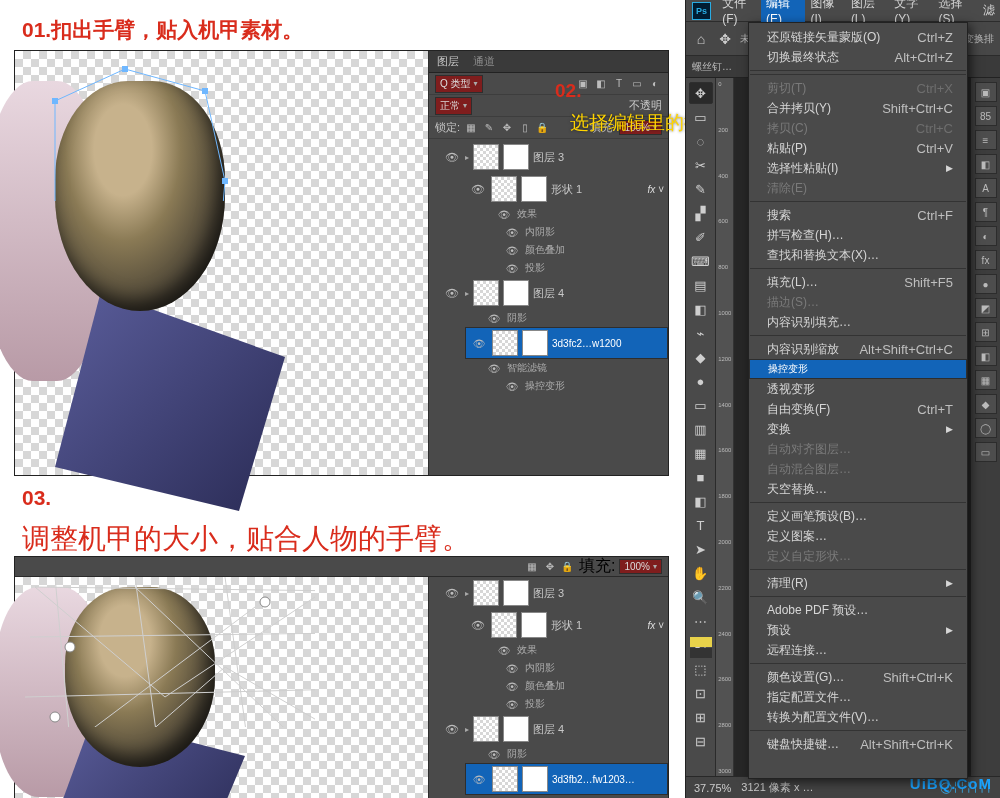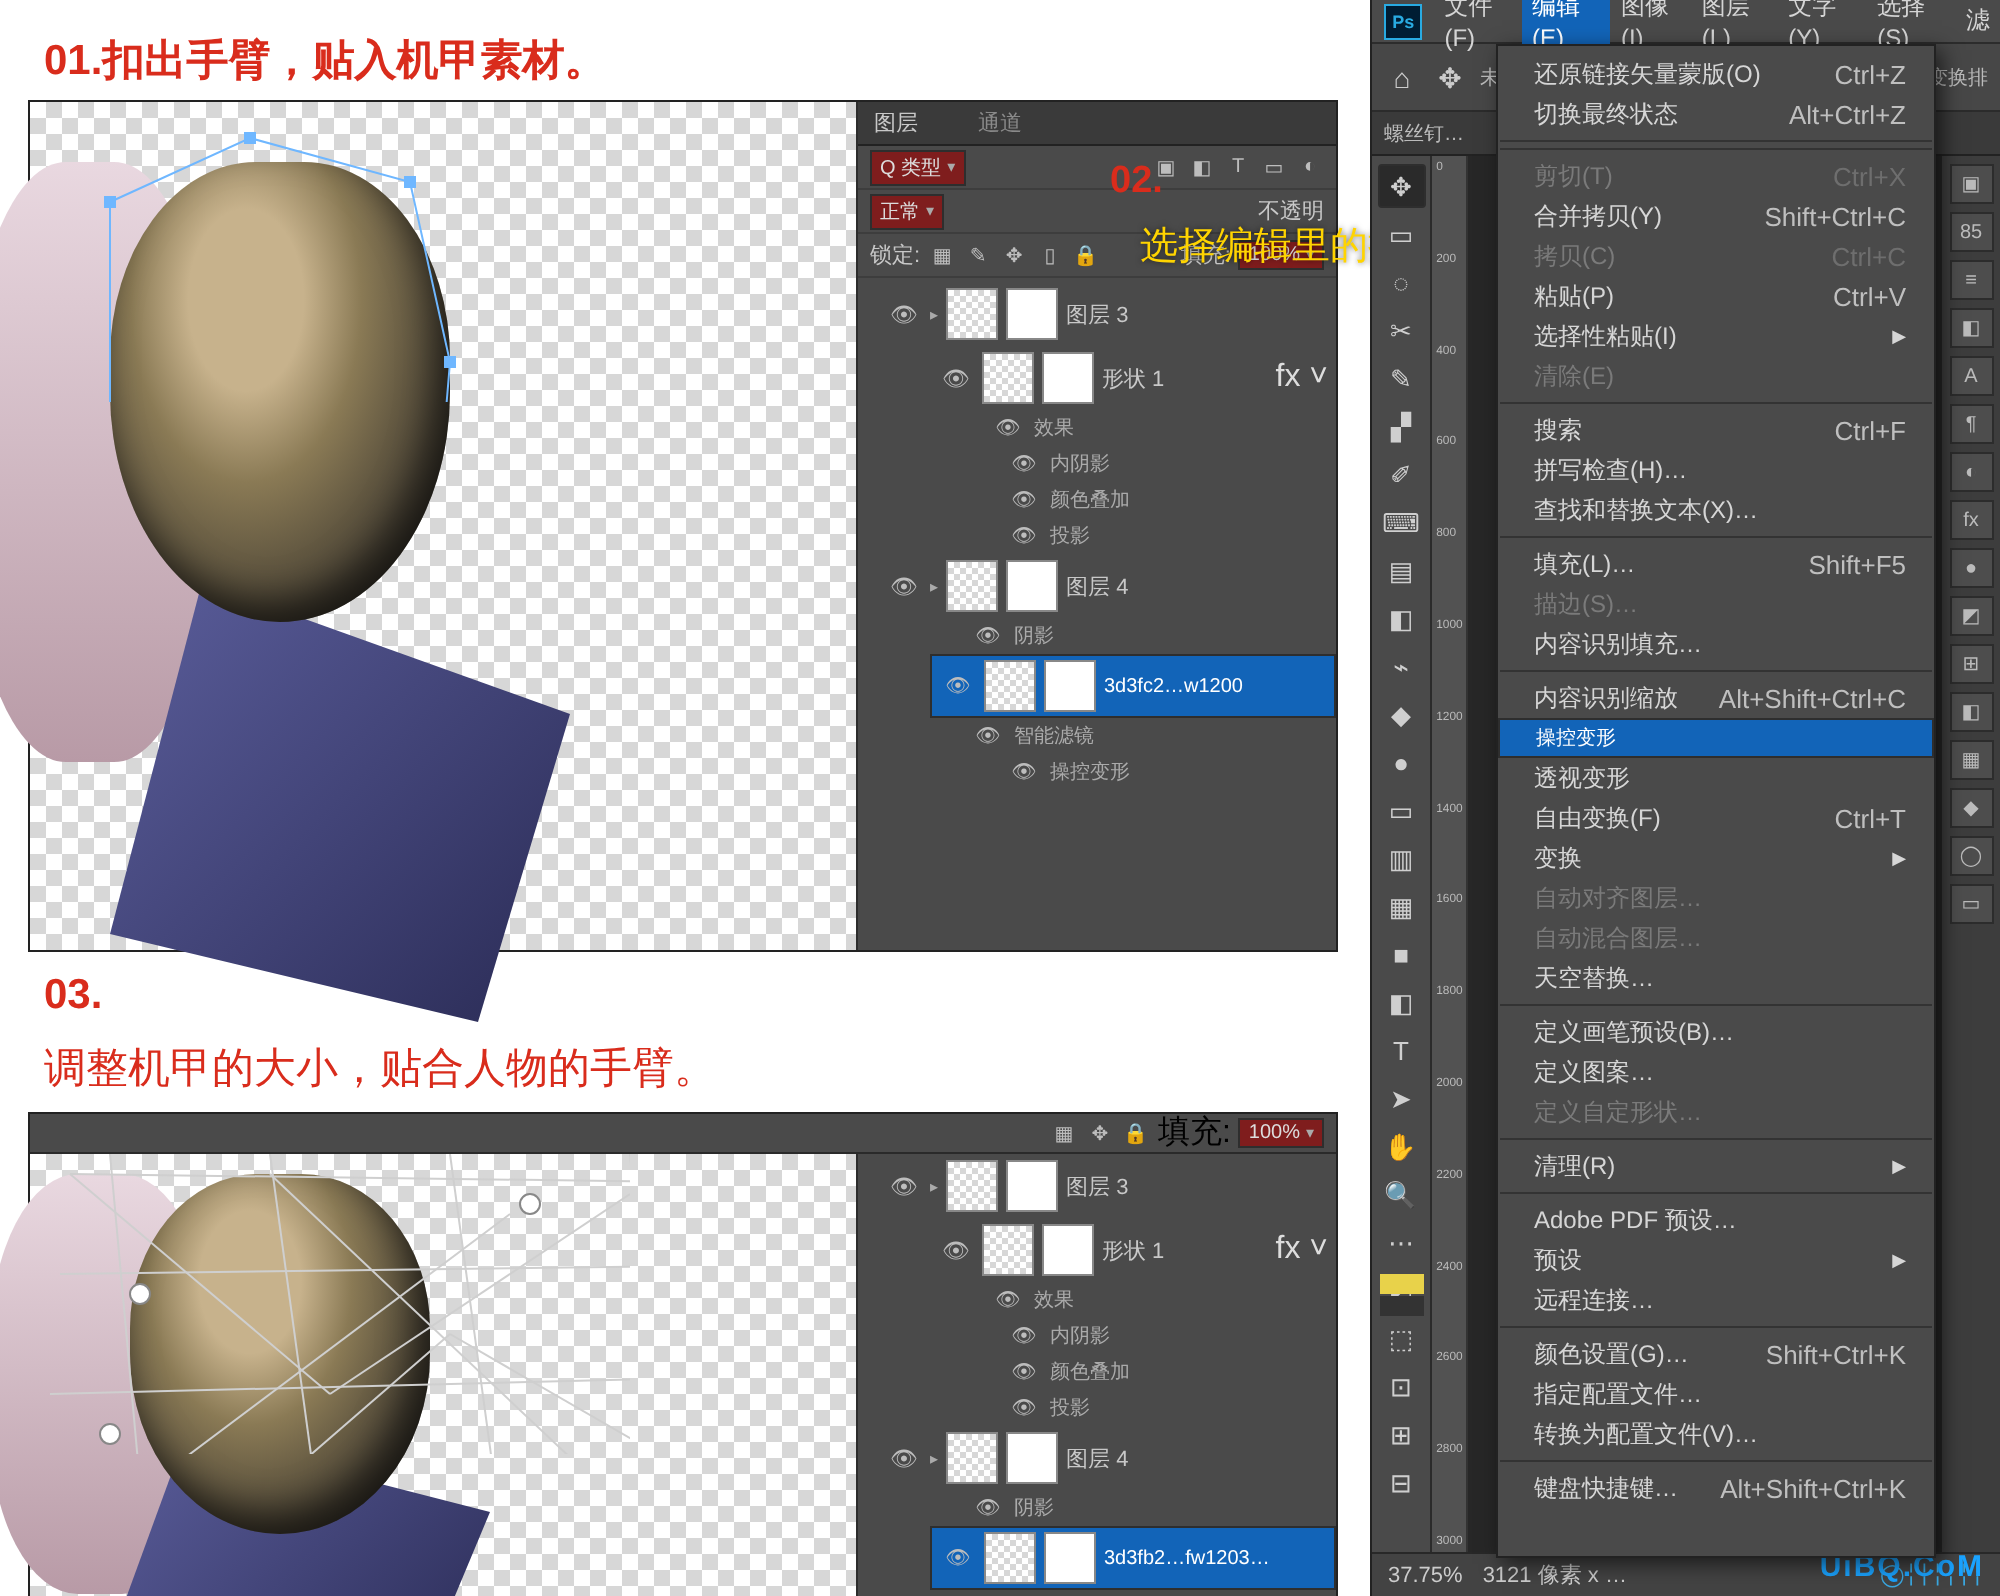--- a/index.html
+++ b/index.html
@@ -4,47 +4,47 @@
 <style>
   *{box-sizing:border-box;margin:0;padding:0;font-family:"Microsoft YaHei",sans-serif}
   body{width:1000px;height:798px;background:#fff;position:relative;overflow:hidden}
   .step-label{position:absolute;font-size:21px;font-weight:bold}
   .red{color:#d92c1c}
   .yellow{color:#ffd400;text-shadow:0 0 3px rgba(0,0,0,.6)}
   .step1{left:22px;top:16px}
   .step2{left:555px;top:80px;font-size:19px;text-align:right}
   .step2-txt{position:absolute;left:570px;top:110px;font-size:19px}
   .step3{left:22px;top:486px}
-  .step3-txt{position:absolute;left:22px;top:520px;font-size:21px}
+  .step3-txt{position:absolute;left:22px;top:520px;font-size:28px}
 
   
   .ps-block{position:absolute;background:#3b3b3b;border:1px solid #222}
   .img-area{position:absolute;background:
      repeating-conic-gradient(#d7d7d7 0 25%, #fff 0 50%) 0 0/16px 16px}
   .arm{position:absolute;border-radius:60% 60% 70% 70%;background:
       radial-gradient(ellipse at 40% 30%, #c7b28c 0 20%, #8a7a55 40%, #4a4335 70%, #222 100%);
       box-shadow:inset -6px -10px 18px rgba(0,0,0,.6)}
   .cloth{position:absolute;background:linear-gradient(135deg,#5b5e9c,#2a2b55);clip-path:polygon(20% 0,100% 30%,80% 100%,0 80%)}
   .skin{position:absolute;background:linear-gradient(#e9d8e0,#b89aa6);border-radius:40%}
 
   .panel{position:absolute;right:0;top:0;bottom:0;width:225px;background:#4a4a4a;border-left:1px solid #2d2d2d;color:#c8c8c8;font-size:11px}
-  .panel-tabs{height:22px;background:#3a3a3a;display:flex;align-items:center;padding:0 8px;gap:30px;border-bottom:1px solid #222}
+  .panel-tabs{height:22px;background:#3a3a3a;display:flex;align-items:center;padding:0 8px;gap:14px;border-bottom:1px solid #222}
   .panel-row{display:flex;align-items:center;height:22px;padding:2px 6px;gap:4px;border-bottom:1px solid #3d3d3d}
   .sel{font-size:10px;background:#7f1d1d;border:1px solid #2e2e2e;color:#ddd;padding:1px 4px;display:inline-flex;align-items:center;gap:3px}
   .chev{font-size:8px;color:#aaa}
   .ico{width:14px;height:14px;display:inline-flex;align-items:center;justify-content:center;color:#bdbdbd;font-size:10px}
   .layerlist{position:absolute;top:90px;left:0;right:0;bottom:0;overflow:hidden}
   .layer{display:flex;align-items:center;height:32px;padding:2px 4px;gap:4px;margin-left:var(--ind,0)}
   .layer.sel{background:#1264b8;color:#fff}
   .thumb{width:26px;height:26px;border:1px solid #888;background:
      repeating-conic-gradient(#d7d7d7 0 25%, #fff 0 50%) 0 0/6px 6px;flex:0 0 auto}
   .mask{width:26px;height:26px;border:1px solid #888;background:#fff;flex:0 0 auto}
   .eye{width:18px;text-align:center;color:#bdbdbd}
   .layer .nm{white-space:nowrap;overflow:hidden;text-overflow:ellipsis;flex:1}
-  .fx{color:#ddd;font-size:16px}
+  .fx{font-style:italic;color:#ddd;font-size:10px}
   .sub{height:18px;margin-left:54px;color:#aaa;font-size:10px;display:flex;align-items:center;gap:4px}
 
   
   .mesh{position:absolute;inset:0;pointer-events:none}
   .mesh line{stroke:#cfcfcf;stroke-width:1}
   .pin{fill:#fff;stroke:#888}
 
   
   .ps-right{position:absolute;left:685px;top:0;width:315px;height:798px;background:#4a4a4a;border-left:1px solid #222;color:#d5d5d5;font-size:12px}
   .menubar{height:22px;background:#4a4a4a;display:flex;align-items:center;border-bottom:1px solid #2c2c2c}

